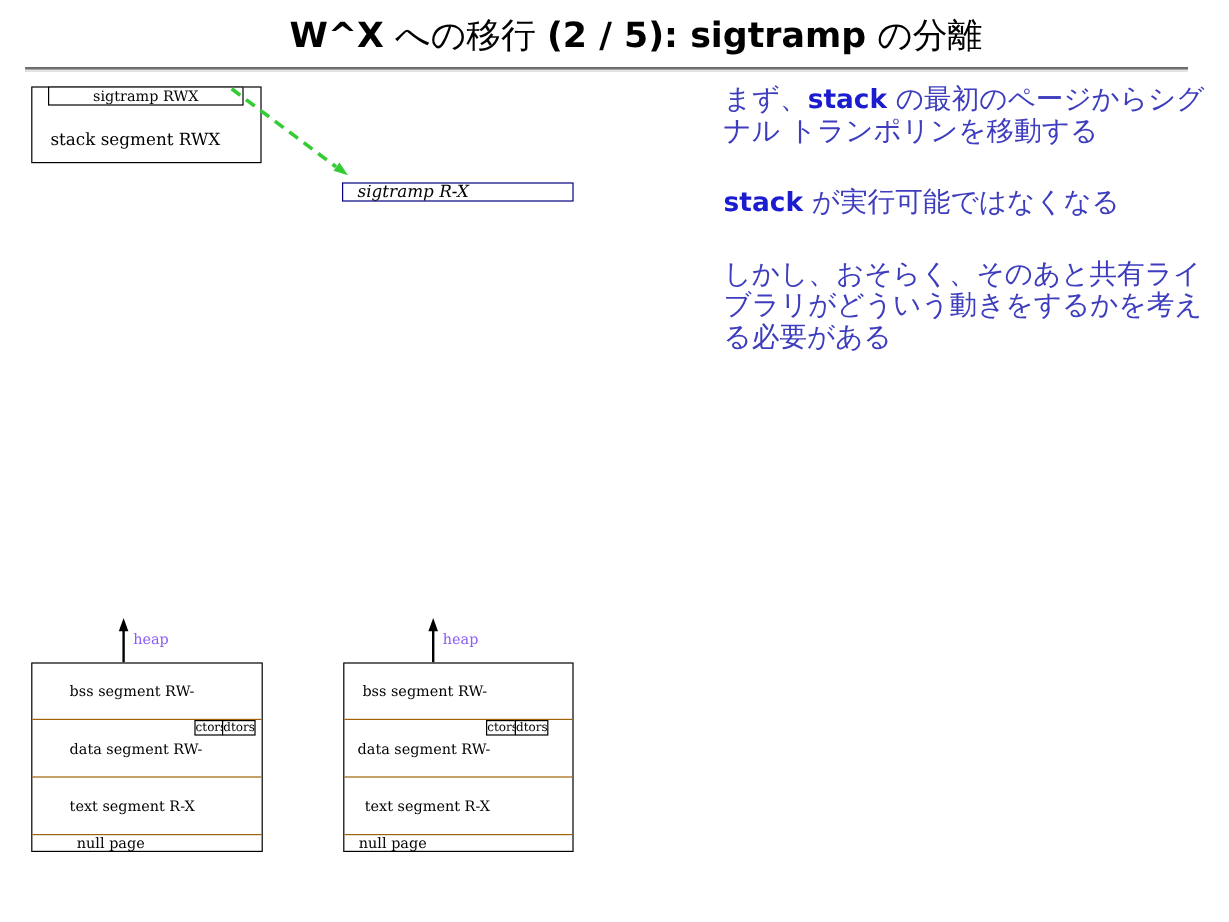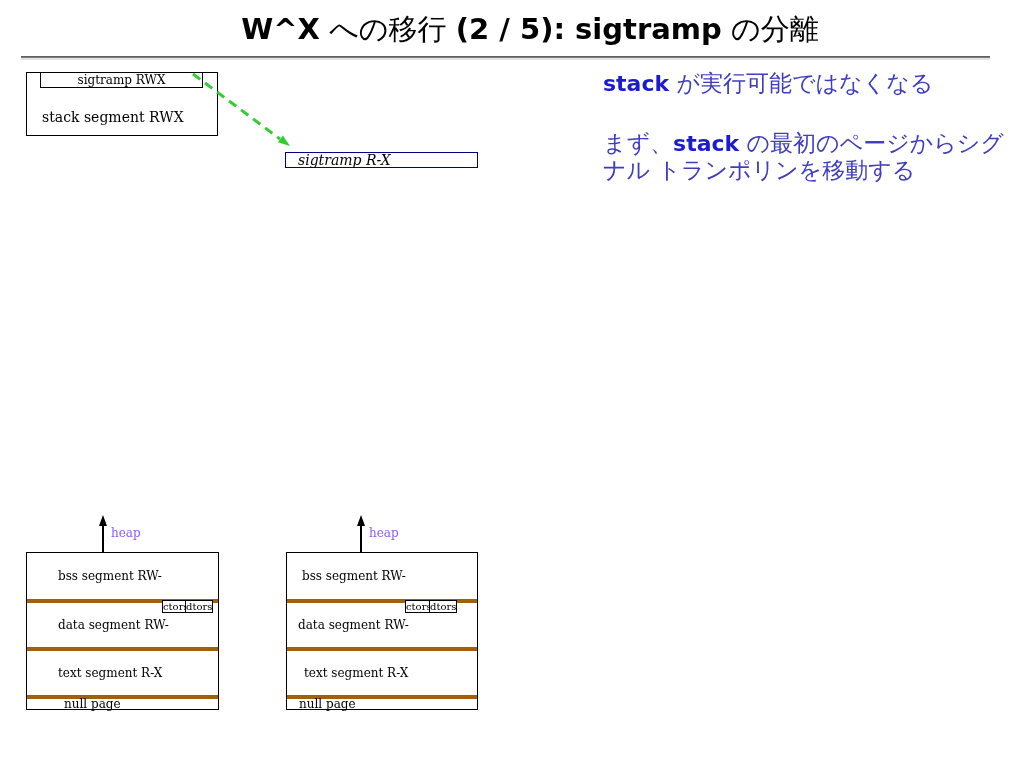--- a/index.html
+++ b/index.html
@@ -49,21 +49,21 @@
 
   
   .memdiag {
     position: absolute; border: 1px solid #000; background: #fff;
     display: flex; flex-direction: column;
   }
   .memdiag .row {
     position: relative; display: flex; align-items: center;
     font-size: 12px; color: #000; white-space: pre;
   }
-  .memdiag .row + .row { border-top: 4px solid #a16207; }
+  .memdiag .row + .row { border-top: 1px solid #a16207; }
   .ctors-box {
     position: absolute;
     border: 1px solid #000; background: #fff;
     font-size: 10px; line-height: 11px; text-align: center; color: #000;
   }
 
   
   .arrow-svg { position: absolute; overflow: visible; }
   .green-dash-line { stroke: var(--arrow-green, #33cc33); stroke-width: 3; stroke-dasharray: 9 6; fill: none; }
   .green-head { fill: var(--arrow-green, #33cc33); }
@@ -104,23 +104,26 @@
     <line class="green-dash-line" x1="7" y1="4" x2="94" y2="69"></line>
     <polygon class="green-head" points="104,76 91.9,72.3 96.9,65.5"></polygon>
   </svg>
 
 
   <div class="box navy" style="left:285px; top:152px; width:193px; height:16px;font-style:italic;">
     <div class="seg-label" style="left:12px; top:0px; line-height:14px;">sigtramp R-X</div>
   </div>
 
   <div class="body-text">
-    <p><span> </span><span class="kw">stack</span><span> が実行可能ではなくなる</span></p>
     <p><span> まず、</span><span class="kw">stack</span><span> の最初のページからシグ
 ナル トランポリンを移動する</span></p>
+    <p><span> </span><span class="kw">stack</span><span> が実行可能ではなくなる</span></p>
+    <p><span> しかし、おそらく、そのあと共有ライ
+ブラリがどういう動きをするかを考え
+る必要がある</span></p>
   </div>
 
   <svg class="arrow-svg" style="left:97px; top:514px;" width="13" height="39">
     <line class="heap-line" x1="6" y1="38" x2="6" y2="10"></line>
     <polygon class="heap-head" points="6,1 2,12 10,12"></polygon>
   </svg>
   <div class="heap-label" style="left:111px; top:526px;">heap</div>
 
   <div class="memdiag" style="left:26px; top:552px; width:193px; height:158px;">
     <div class="row" style="height:46px; padding-left:31px;">bss segment RW-</div>

